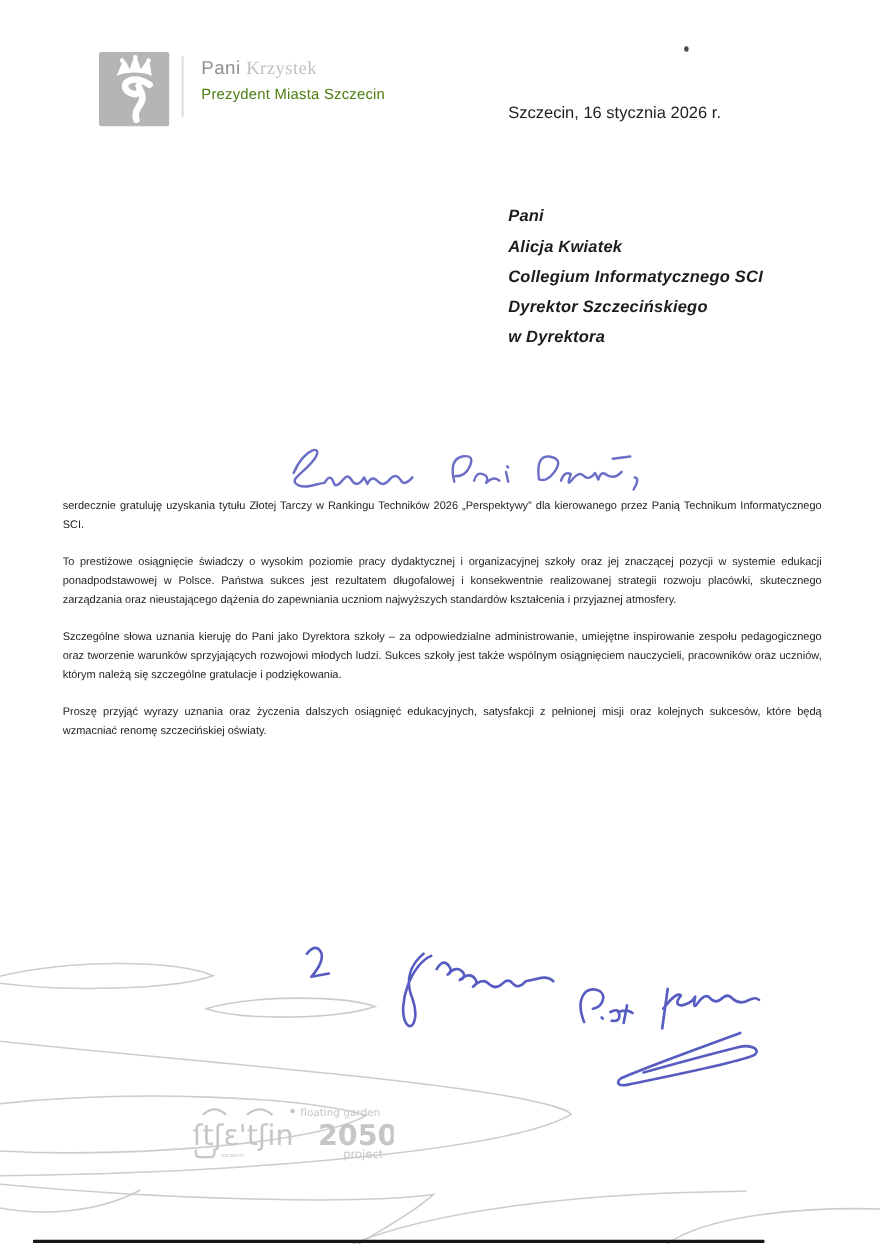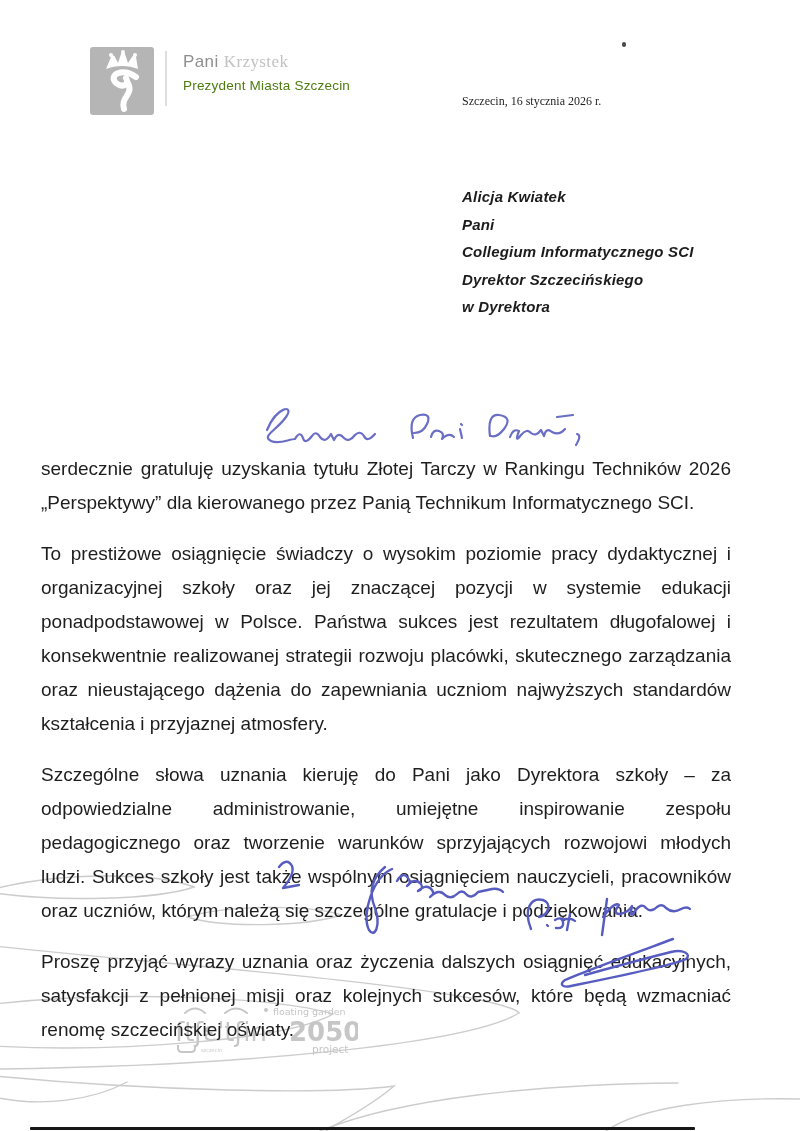--- a/index.html
+++ b/index.html
@@ -8,25 +8,25 @@
   .abs{position:absolute;}
   
   .crest{left:90px;top:47px;width:64px;height:68px;}
   .lh-divider{left:165px;top:51px;width:2px;height:55px;background:#dedede;}
   .sender{left:183px;top:52px;}
   .sender-name{font-size:17px;color:#8f8f8f;letter-spacing:.4px;}
   .name-last{color:#c2c2c2;font-family:Liberation Serif, serif;}
   .sender-title{font-size:13.5px;color:#4d7c0f;margin-top:6px;letter-spacing:.2px;}
   .speck{left:622px;top:42px;width:4px;height:5px;background:#4a4a4a;border-radius:2px;}
   
-  .dateline{left:462px;top:94px;font-size:12px;color:#1f1f1f;font-family:Liberation Serif, serif;}
+  .dateline{left:462px;top:94px;font-size:15px;color:#1f1f1f;}
   .recipient{left:462px;top:183px;font-size:15px;font-weight:bold;font-style:italic;
              line-height:27.5px;color:#1c1c1c;letter-spacing:.2px;}
   
-  .letter-body{left:41px;top:452px;width:690px;font-size:19px;line-height:34px;
+  .letter-body{left:57px;top:452px;width:690px;font-size:10px;line-height:17px;
                color:#1e1e1e;text-align:justify;z-index:3;}
   .letter-body p{margin:0 0 17px 0;}
   
   .salutation{left:255px;top:398px;z-index:4;}
   .signature{left:255px;top:853px;z-index:4;}
   .swirls{left:0;top:0;z-index:1;}
   .watermark{left:173px;top:1001px;z-index:2;}
   .scanline{left:30px;top:1127px;width:665px;height:3px;background:#171717;border-radius:1px;z-index:5;}
 </style>
 </head>
@@ -65,22 +65,22 @@
       <span class="name-first">Pani</span>
       <span class="name-last">Krzystek</span>
     </div>
     <div class="sender-title">Prezydent Miasta Szczecin</div>
   </div>
   <div class="abs speck"></div>
 
   <div class="abs dateline">Szczecin, 16 stycznia 2026 r.</div>
 
   <div class="abs recipient">
+    <div>Pani</div>
     <div>Alicja Kwiatek</div>
-    <div>Pani</div>
     <div>Collegium Informatycznego SCI</div>
     <div>Dyrektor Szczecińskiego</div>
     <div>w Dyrektora</div>
   </div>
 
   <svg class="abs salutation" width="340" height="55" viewBox="0 0 340 55" fill="none" stroke="#6a6ec5" stroke-width="2.2" stroke-linecap="round" stroke-linejoin="round">
     <path d="M12,32 C22,8 40,6 31,19 C22,32 6,38 16,43 C24,47 34,41 40,41 q5,-9 8,-1 q2,7 9,-2 q4,-6 8,1 q5,7 11,-3 l3,6 q4,-9 10,-2 q5,5 11,-3 q5,-5 9,1 q3,7 11,-2"></path>
     <path d="M158,40 q-5,-20 7,-23 q12,-2 7,9 q-4,9 -13,9 m17,4 q2,-8 8,-6 q6,2 3,8 q7,-7 12,-2 m6,-8 l2,9 m-1,-14 l1,1"></path>
     <path d="M235,38 q-3,-22 9,-21 q14,2 5,14 q-7,9 -13,7 m19,1 q3,-9 9,-6 q-5,13 2,4 q6,-7 10,-2 q5,4 10,-3 l3,6 q2,-9 8,-4 q7,4 13,-3 m-8,-12 l16,-2"></path>
     <path d="M322,36 q5,1 -1,11"></path>

